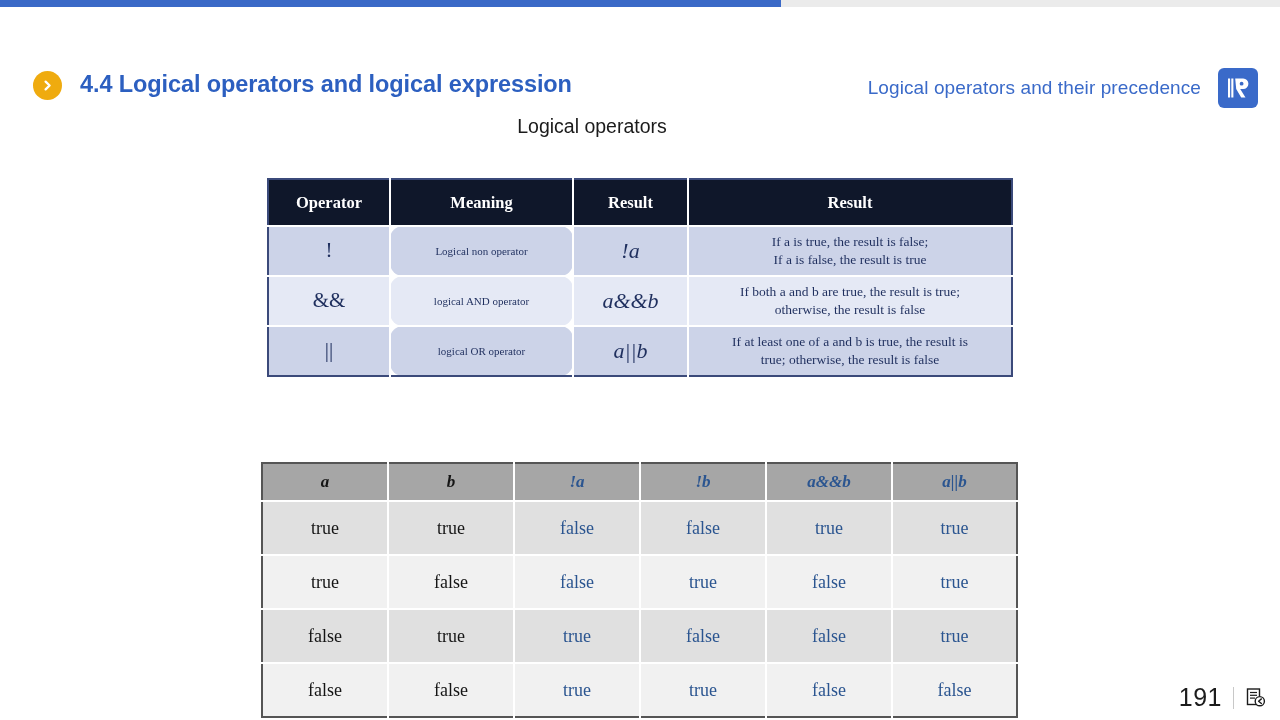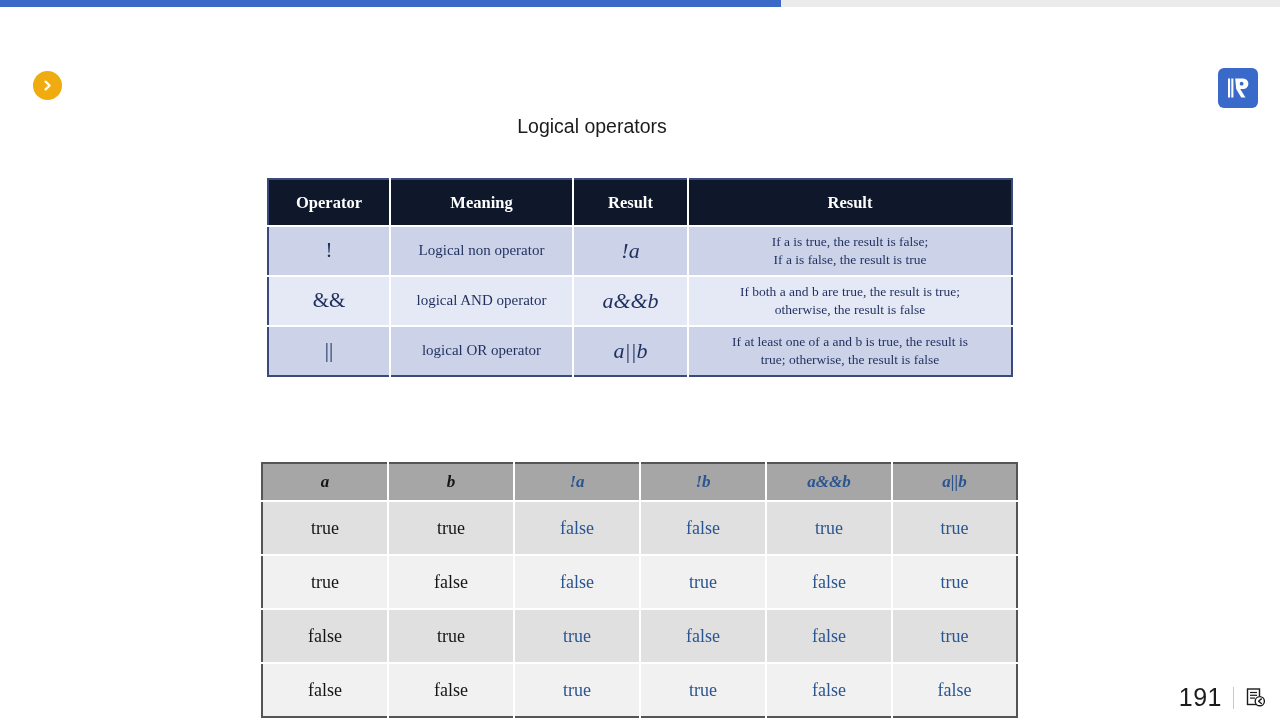--- a/index.html
+++ b/index.html
@@ -128,21 +128,21 @@
   .op-table tr.band-a td { background: #ccd3e8; }
   .op-table tr.band-b td { background: #e5e9f5; }
   .op-table tr:last-child td { border-bottom: none; }
 
   .col-op    { width: 122px; }
   .col-mean  { width: 183px; }
   .col-ex    { width: 115px; }
   .col-res   { width: 324px; }
 
   .cell-operator { font-size: 21px; }
-  .cell-meaning  { font-size: 15px; }
+  .cell-meaning  { font-size: 11px; border-radius: 13px; }
   .cell-example  { font-size: 22px; font-style: italic; }
   .cell-result   { font-size: 13.5px; }
   .op-row-h { height: 50px; }
 
   
   .truth-table {
     position: absolute;
     left: 261px; top: 462px;
     width: 757px;
     border-collapse: collapse;
@@ -206,22 +206,24 @@
 <div class="progressbar">
   <div class="fill" style="width: 61%;"></div>
 </div>
 
 <div class="header">
   <div class="bullet-icon">
     <svg width="13" height="13" viewBox="0 0 13 13" aria-hidden="true">
       <path d="M4.6 2.6 L8.6 6.5 L4.6 10.4" fill="none" stroke="#ffffff" stroke-width="2.3" stroke-linecap="round" stroke-linejoin="round"></path>
     </svg>
   </div>
+  <div class="slide-title">4.4 Logical operators and logical expression</div>
 
   <div class="header-right">
+    <div class="header-subtitle">Logical operators and their precedence</div>
     <div class="brand-logo">
       <svg width="26" height="26" viewBox="0 0 26 26" aria-hidden="true">
         <rect x="3.0" y="3.5" width="2.1" height="19" fill="#ffffff"></rect>
         <rect x="6.3" y="3.5" width="2.1" height="19" fill="#ffffff"></rect>
         <path d="M10.2 3.5 H18.2 a5.2 5.2 0 0 1 0 10.4 h-3.0 l5.3 8.6 h-4.3 l-5.0 -8.6 z" fill="#ffffff"></path>
         <circle cx="16.6" cy="8.7" r="1.9" fill="#3a6ac9"></circle>
       </svg>
     </div>
   </div>
 </div>

